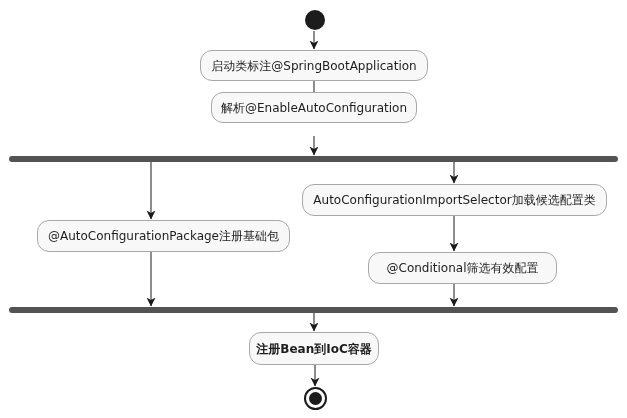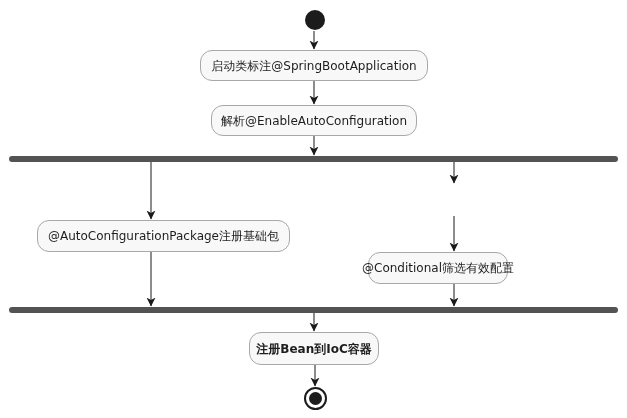--- a/index.html
+++ b/index.html
@@ -91,28 +91,29 @@
     <line x1="454" y1="216" x2="454" y2="251" marker-end="url(#arrowhead)"></line>
     <line x1="454" y1="284" x2="454" y2="306" marker-end="url(#arrowhead)"></line>
     <line x1="314" y1="313" x2="314" y2="331" marker-end="url(#arrowhead)"></line>
     <line x1="315" y1="365" x2="315" y2="386" marker-end="url(#arrowhead)"></line>
   </svg>
 
   <div class="start-node"></div>
 
   <div class="activity" style="left:200px;top:50px;width:228px;height:31px;">启动类标注@SpringBootApplication</div>
 
-  <div class="activity" style="left:211px;top:105px;width:206px;height:31px;">解析@EnableAutoConfiguration</div>
+  <div class="activity" style="left:211px;top:92px;width:206px;height:31px;">解析@EnableAutoConfiguration</div>
 
   <div class="bar" style="top:156px;"></div>
 
   <div class="activity" style="left:25px;top:220px;width:253px;height:32px;margin-left:12px;">@AutoConfigurationPackage注册基础包</div>
 
+  <div class="activity" style="left:302px;top:184px;width:305px;height:32px;">AutoConfigurationImportSelector加载候选配置类</div>
 
-  <div class="activity" style="left:368px;top:252px;width:140px;height:32px;">@Conditional筛选有效配置</div>
+  <div class="activity" style="left:368px;top:252px;width:189px;height:32px;">@Conditional筛选有效配置</div>
 
   <div class="bar" style="top:307px;"></div>
 
   <div class="activity" style="left:249px;top:332px;width:130px;height:33px;font-weight:bold;">注册Bean到IoC容器</div>
 
   <div class="end-node">
     <div class="end-dot"></div>
   </div>
 
 </div>

